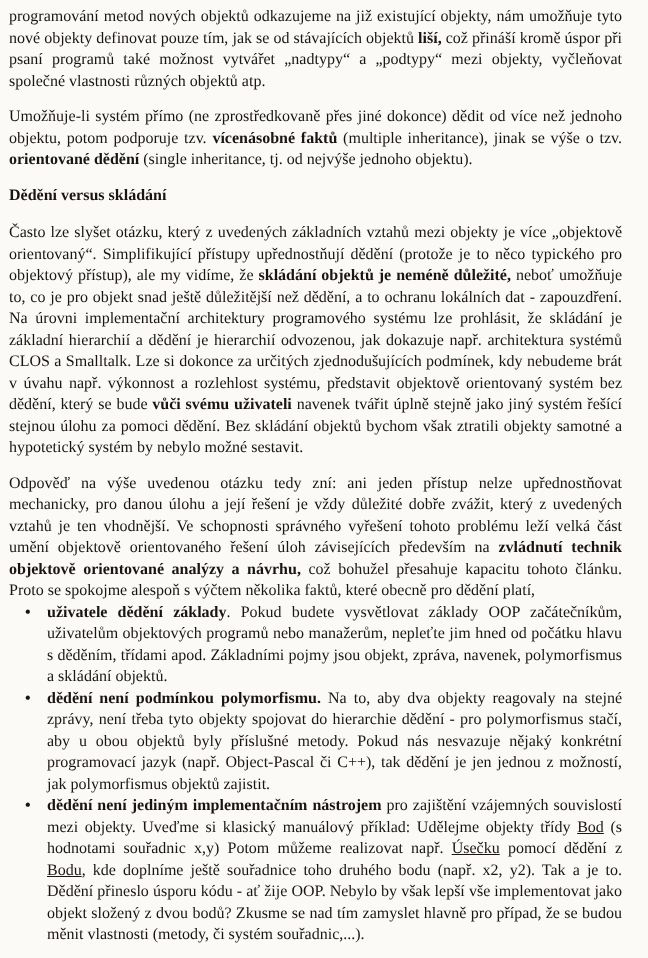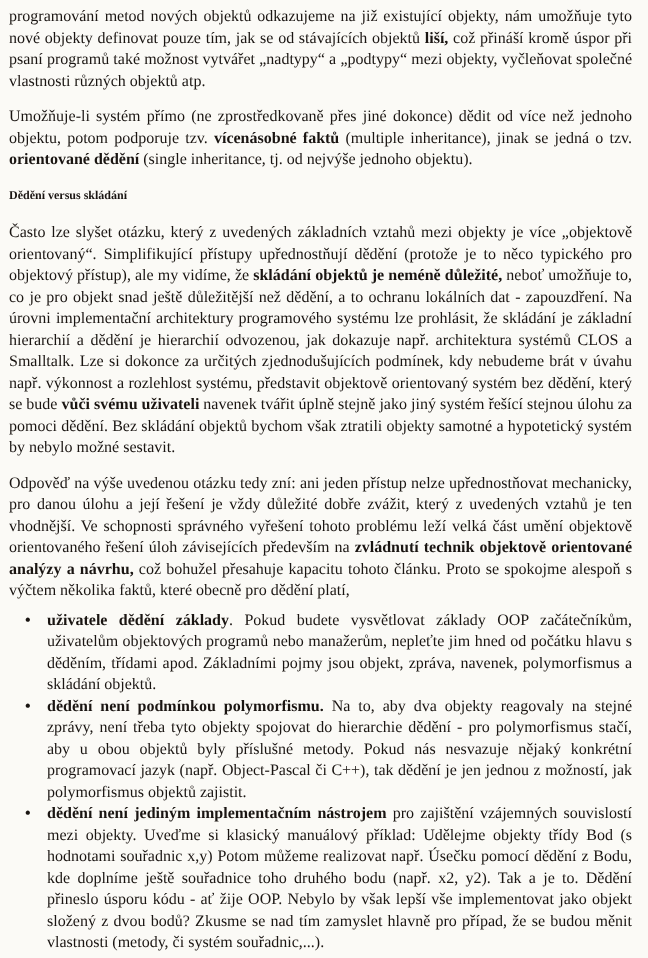--- a/index.html
+++ b/index.html
@@ -10,34 +10,34 @@
     width: 648px;
     height: 958px;
     overflow: hidden;
     background: var(--paper, #fbfaf6);
     color: var(--ink, #1a1512);
     font-family: "Liberation Serif", "DejaVu Serif", serif;
     font-size: 16px;
     line-height: 21.5px;
   }
   .page {
-    padding: 6px 16px 0 9px;
+    padding: 6px 26px 0 9px;
     box-sizing: border-box;
     width: 648px;
     height: 910px;
   }
   p.para {
     margin: 0 0 14px 0;
     text-align: justify;
   }
   p.para.tight {
-    margin-bottom: 8px;
+    margin-bottom: 0;
   }
   h3.section-heading {
-    font-size: 12px;
+    font-size: 16px;
     line-height: 21.5px;
     margin: 6px 0 16px 0;
     font-weight: bold;
     text-align: left;
   }
   ul.bullet-list {
     margin: 0;
     padding: 0 0 0 38px;
     list-style: none;
   }
@@ -46,32 +46,32 @@
     text-align: justify;
     margin: 0;
   }
   ul.bullet-list li .bullet-marker {
     position: absolute;
     left: -22px;
     top: 0;
     font-weight: bold;
   }
   b { font-weight: bold; }
-  .u { }
+  .u { text-decoration: underline; }
   
   .page { text-rendering: geometricPrecision; }
 </style>
 </head>
 <body style="--paper: #fbfaf6; --ink: #1a1512;">
 
 <div class="page">
 
   <p class="para"><span>programování metod nových objektů odkazujeme na již existující objekty, nám umožňuje tyto nové objekty definovat pouze tím, jak se od stávajících objektů </span><b>liší,</b><span> což přináší kromě úspor při psaní programů také možnost vytvářet „nadtypy“ a „podtypy“ mezi objekty, vyčleňovat společné vlastnosti různých objektů atp.</span></p>
 
-  <p class="para"><span>Umožňuje-li systém přímo (ne zprostředkovaně přes jiné dokonce) dědit od více než jednoho objektu, potom podporuje tzv. </span><b>vícenásobné faktů</b><span> (multiple inheritance), jinak se jedná o tzv. </span><b>orientované dědění</b><span> (single inheritance, tj. od nejvýše jednoho objektu).</span></p>
+  <p class="para"><span>Umožňuje-li systém přímo (ne zprostředkovaně přes jiné dokonce) dědit od více než jednoho objektu, potom podporuje tzv. </span><b>vícenásobné faktů</b><span> (multiple inheritance), jinak se výše o tzv. </span><b>orientované dědění</b><span> (single inheritance, tj. od nejvýše jednoho objektu).</span></p>
 
   <h3 class="section-heading">Dědění versus skládání</h3>
 
   <p class="para"><span>Často lze slyšet otázku, který z uvedených základních vztahů mezi objekty je více „objektově orientovaný“. Simplifikující přístupy upřednostňují dědění (protože je to něco typického pro objektový přístup), ale my vidíme, že </span><b>skládání objektů je neméně důležité,</b><span> neboť umožňuje to, co je pro objekt snad ještě důležitější než dědění, a to ochranu lokálních dat - zapouzdření. Na úrovni implementační architektury programového systému lze prohlásit, že skládání je základní hierarchií a dědění je hierarchií odvozenou, jak dokazuje např. architektura systémů CLOS a Smalltalk. Lze si dokonce za určitých zjednodušujících podmínek, kdy nebudeme brát v úvahu např. výkonnost a rozlehlost systému, představit objektově orientovaný systém bez dědění, který se bude </span><b>vůči svému uživateli</b><span> navenek tvářit úplně stejně jako jiný systém řešící stejnou úlohu za pomoci dědění. Bez skládání objektů bychom však ztratili objekty samotné a hypotetický systém by nebylo možné sestavit.</span></p>
 
   <p class="para tight"><span>Odpověď na výše uvedenou otázku tedy zní: ani jeden přístup nelze upřednostňovat mechanicky, pro danou úlohu a její řešení je vždy důležité dobře zvážit, který z uvedených vztahů je ten vhodnější. Ve schopnosti správného vyřešení tohoto problému leží velká část umění objektově orientovaného řešení úloh závisejících především na </span><b>zvládnutí technik objektově orientované analýzy a návrhu,</b><span> což bohužel přesahuje kapacitu tohoto článku. Proto se spokojme alespoň s výčtem několika faktů, které obecně pro dědění platí,</span></p>
 
   <ul class="bullet-list">
     <li><span class="bullet-marker">•</span><b>uživatele dědění základy</b><span>. Pokud budete vysvětlovat základy OOP začátečníkům, uživatelům objektových programů nebo manažerům, nepleťte jim hned od počátku hlavu s děděním, třídami apod. Základními pojmy jsou objekt, zpráva, navenek, polymorfismus a skládání objektů.</span></li>
 

